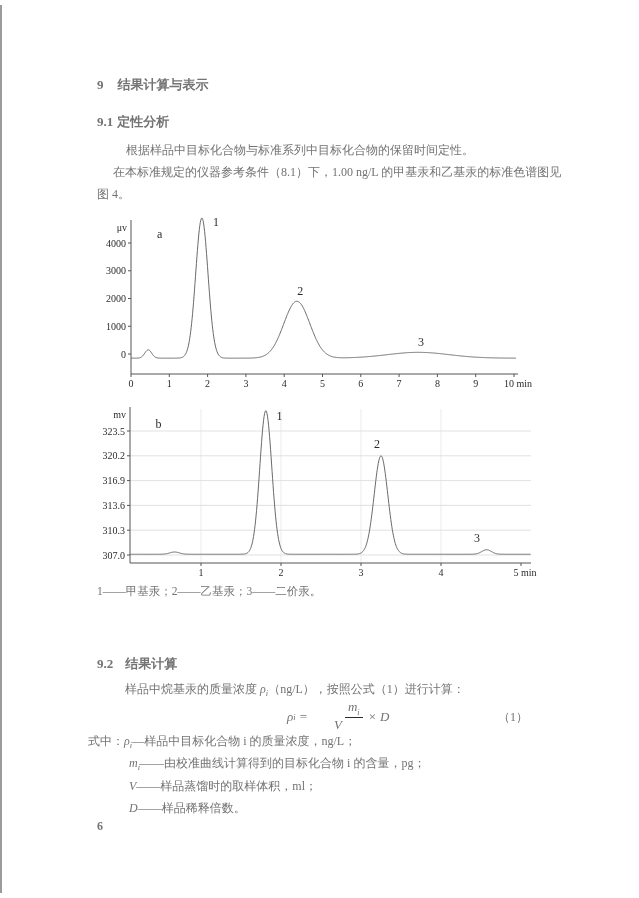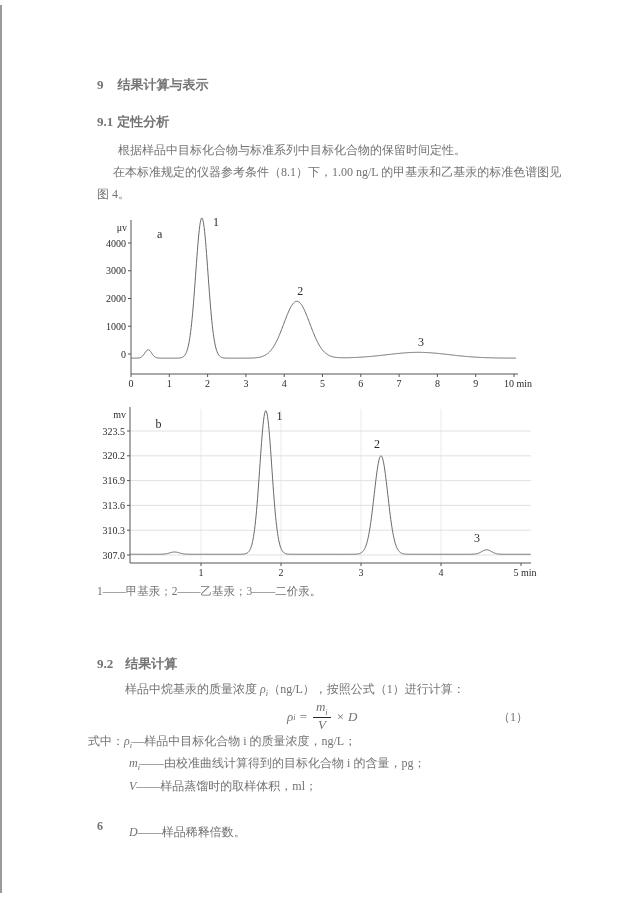--- a/index.html
+++ b/index.html
@@ -12,40 +12,40 @@
   .heading .num{margin-right:14px;}
   .caption{font-weight:bold;font-size:12.5px;}
   .legend{font-size:11.5px;text-align:center;}
   svg{position:absolute;overflow:visible;}
   svg text{font-family:"Liberation Serif","DejaVu Serif",serif;}
   i.var{font-style:italic;font-family:"Liberation Serif",serif;}
   sub.vs{font-size:8.5px;font-style:italic;}
   .formula{display:flex;align-items:center;font-size:13px;}
   .formula .op{margin:0 4px;}
   .frac{display:inline-flex;flex-direction:column;align-items:center;margin:0 2px;}
-  .frac .ftop{border-bottom:1px solid #2b2b2b;padding:0 3px;line-height:1.15;}
+  .frac .ftop{border-bottom:1px solid #2b2b2b;padding:0 3px;line-height:1.15;margin-left:32px;}
   .frac .fbot{line-height:1.15;}
   .pageno{font-weight:bold;}
 </style>
 </head>
 <body>
 
 <div class="page">
   <div class="edge-left"></div>
   <div class="edge-right"></div>
 
   <div class="abs heading" style="left:97px;top:76px">
     <span class="num">9</span><span>结果计算与表示</span>
   </div>
 
   <div class="abs heading" style="left:97px;top:113px">
     <span class="num" style="margin-right:4px">9.1</span><span>定性分析</span>
   </div>
 
-  <div class="abs" style="left:118px;top:142px">根据样品中目标化合物与标准系列中目标化合物的保留时间定性。</div>
+  <div class="abs" style="left:126px;top:142px">根据样品中目标化合物与标准系列中目标化合物的保留时间定性。</div>
   <div class="abs" style="left:113px;top:164px">在本标准规定的仪器参考条件（8.1）下，1.00 ng/L 的甲基汞和乙基汞的标准色谱图见</div>
   <div class="abs" style="left:97px;top:186px">图 4。</div>
 
   <svg id="chart-a" style="left:98px;top:212px" width="452" height="182" viewBox="0 0 452 182">
       <line x1="33" y1="8" x2="33" y2="162" stroke="#555555" stroke-width="1"></line>
       <line x1="33" y1="162" x2="420" y2="162" stroke="#555555" stroke-width="1"></line>
       <line x1="30" y1="142" x2="33" y2="142" stroke="#555555" stroke-width="1"></line>
       <text x="28" y="145.5" text-anchor="end" font-size="10" fill="#2b2b2b">0</text>
       <line x1="30" y1="114.25" x2="33" y2="114.25" stroke="#555555" stroke-width="1"></line>
       <text x="28" y="117.75" text-anchor="end" font-size="10" fill="#2b2b2b">1000</text>
@@ -153,18 +153,18 @@
 
   <div class="abs" style="left:88px;top:733px">
     <span>式中：</span><i class="var">ρ</i><sub class="vs">i</sub><span>—</span><span>样品中目标化合物 i 的质量浓度，ng/L；</span>
   </div>
   <div class="abs" style="left:129px;top:755px">
     <i class="var">m</i><sub class="vs">i</sub><span>——</span><span>由校准曲线计算得到的目标化合物 i 的含量，pg；</span>
   </div>
   <div class="abs" style="left:129px;top:778px">
     <i class="var">V</i><span>——</span><span>样品蒸馏时的取样体积，ml；</span>
   </div>
-  <div class="abs" style="left:129px;top:824px">
+  <div class="abs" style="left:129px;top:800px">
     <i class="var">D</i><span>——</span><span>样品稀释倍数。</span>
   </div>
 
   <div class="abs pageno" style="left:97px;top:819px">6</div>
 </div>
 
 </body></html>

